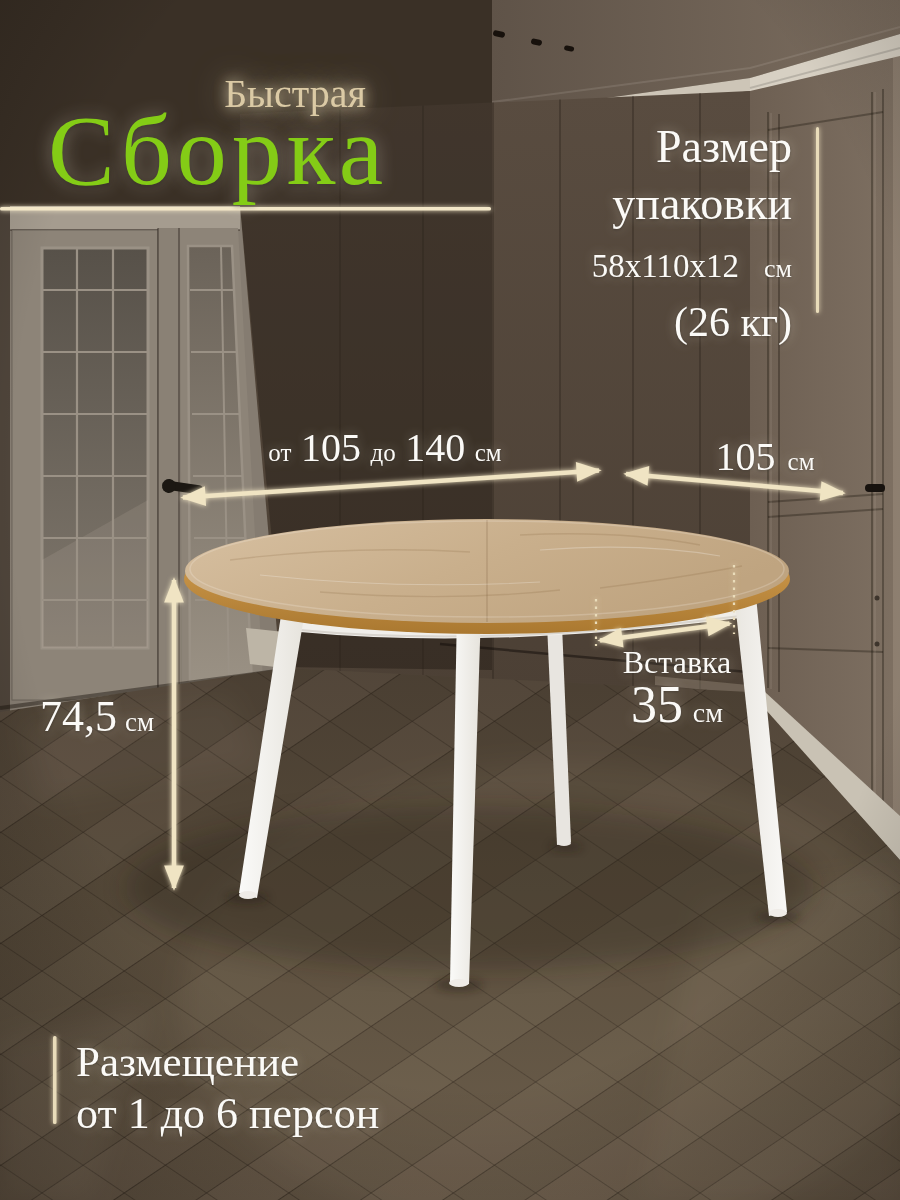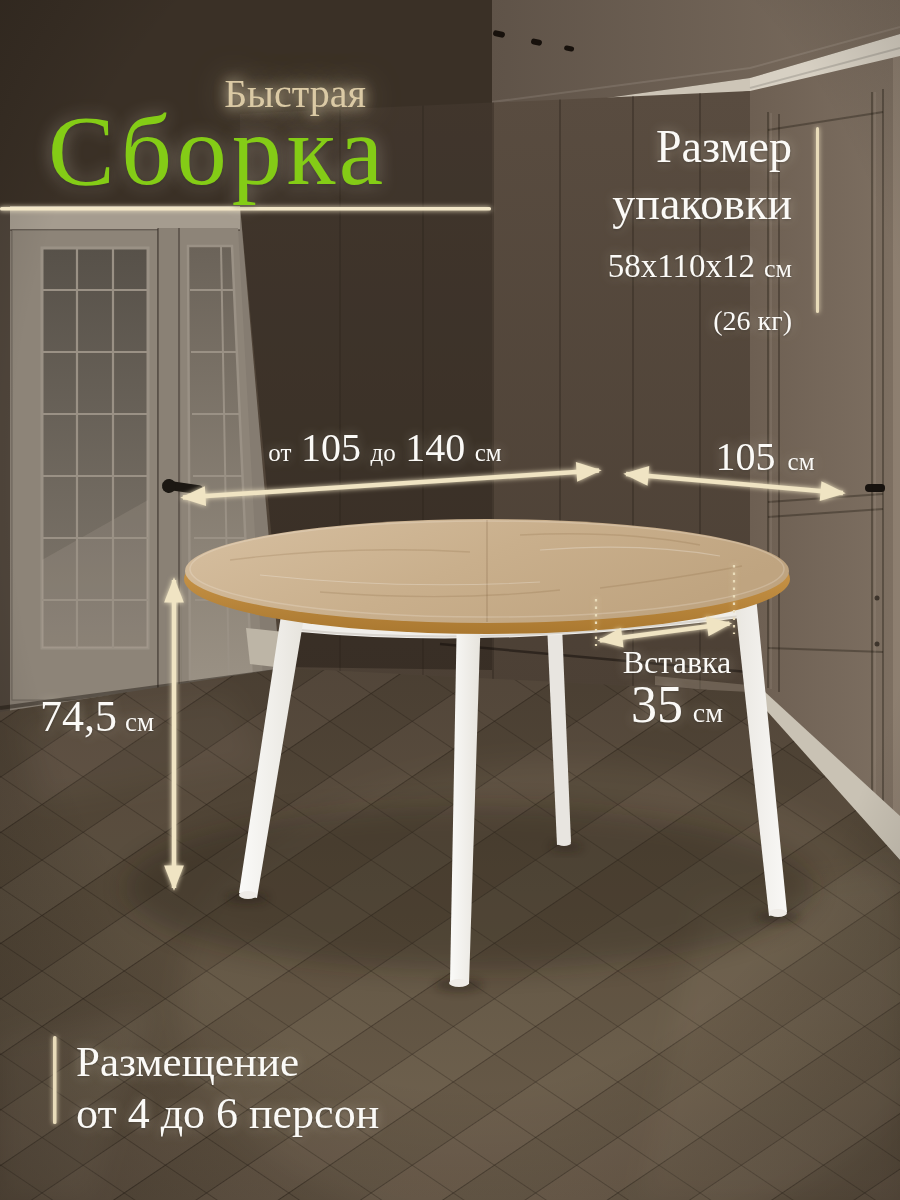--- a/index.html
+++ b/index.html
@@ -10,23 +10,23 @@
   .t{position:absolute;color:#fbfaf7;
      text-shadow:0 0 12px rgba(255,246,225,.35),0 1px 3px rgba(0,0,0,.3);}
   .pre-title{left:100px;top:70px;width:390px;text-align:center;font-size:40px;color:#dbcaa5;
      text-shadow:0 0 14px rgba(252,238,200,.95),0 0 34px rgba(252,238,200,.55);}
   .title{left:48px;top:100px;font-size:100px;line-height:1.02;letter-spacing:5px;color:#84cc16;
      text-shadow:0 0 18px rgba(255,248,230,.35),0 2px 4px rgba(0,0,0,.25);}
   .pkg{left:0;top:124px;width:792px;display:flex;flex-direction:column;align-items:flex-end;}
   .pkg .l1,.pkg .l2{font-size:46px;line-height:1.0;}
   .pkg .l2{margin-top:11px;}
   .row{display:flex;align-items:baseline;}
-  .pkg .size-row{margin-top:21px;font-size:33px;}
+  .pkg .size-row{margin-top:21px;font-size:33px;gap:16px;}
   .pkg .size-row .unit{font-size:26px;margin-left:.35em;}
-  .pkg .weight{margin-top:20px;font-size:28px;}
+  .pkg .weight{margin-top:13px;font-size:42px;}
   .dim-line{display:flex;align-items:baseline;justify-content:center;}
   .dim-length{left:234px;top:424px;width:302px;}
   .dim-length .w{font-size:25px;margin:0 .22em;}
   .dim-length .n{font-size:40px;margin:0 .1em;}
   .dim-width{left:660px;top:433px;width:210px;}
   .dim-width .n{font-size:40px;margin-right:.3em;}
   .dim-width .w{font-size:25px;}
   .dim-height{left:40px;top:691px;}
   .dim-height .n{font-size:44px;}
   .dim-height .w{font-size:27px;margin-left:.3em;}
@@ -313,17 +313,17 @@
   <div class="t dim-insert">
     <div class="lbl">Вставка</div>
     <div class="row vrow">
       <span class="n">35</span>
       <span class="w">см</span>
     </div>
   </div>
 
   <div class="t seating">
     <div class="s1">Размещение</div>
-    <div class="s2">от 4 до 6 персон</div>
+    <div class="s2">от 1 до 6 персон</div>
   </div>
 </div>
 
 </div>
 
 </body></html>

